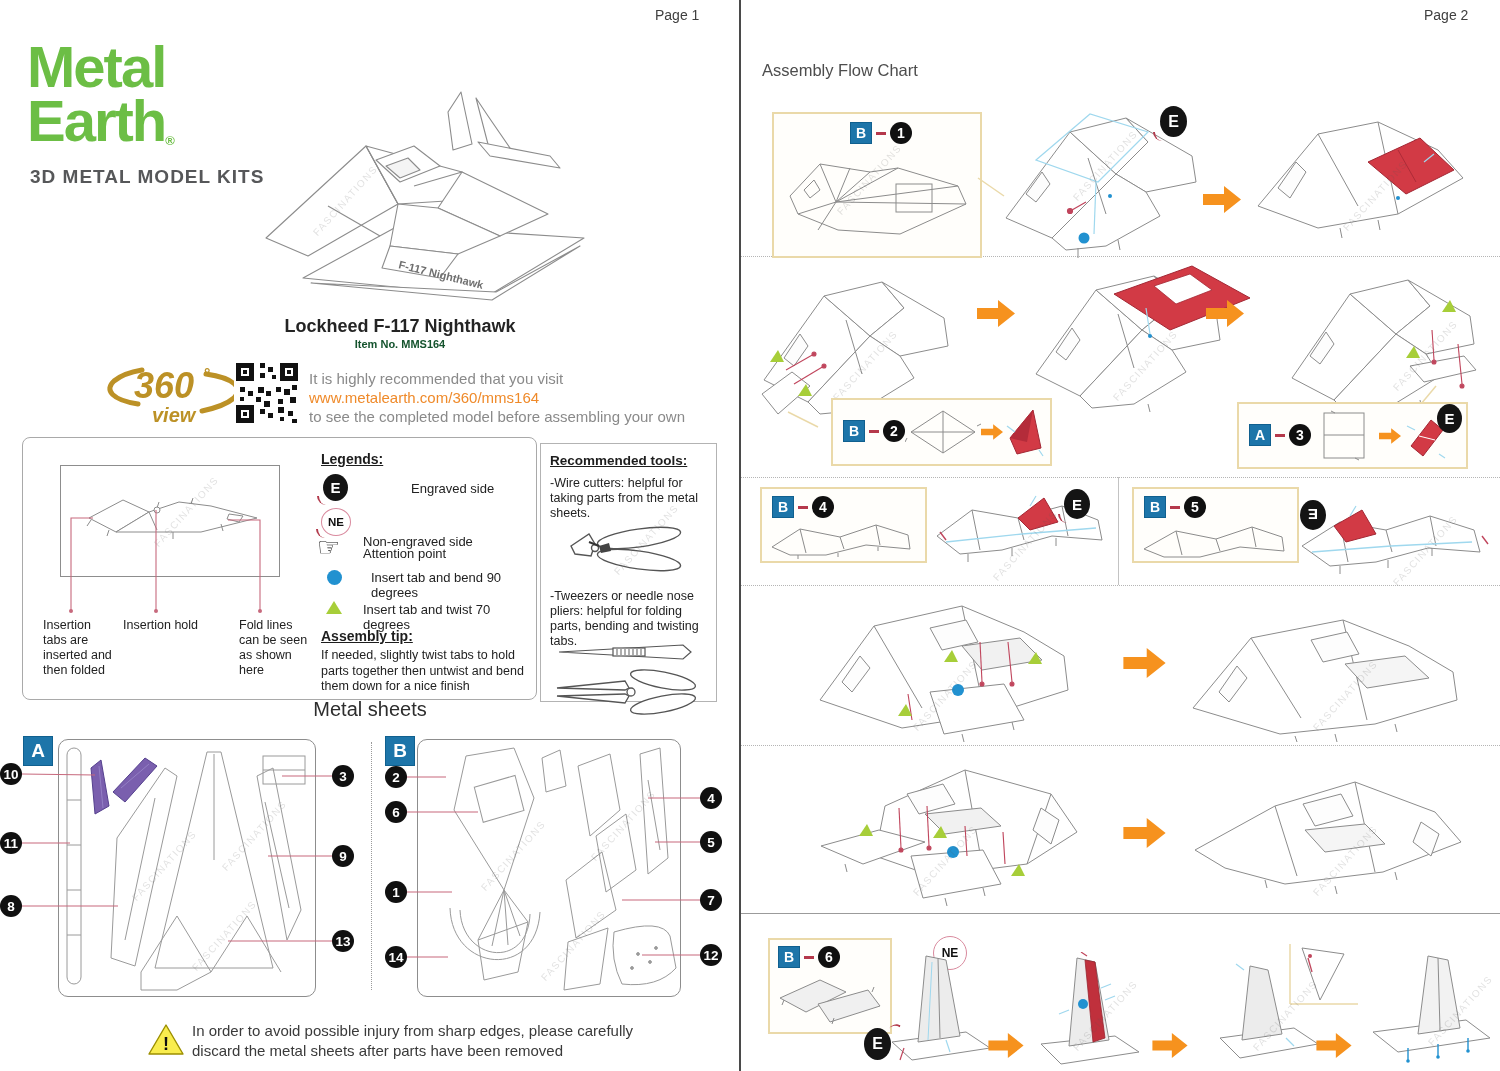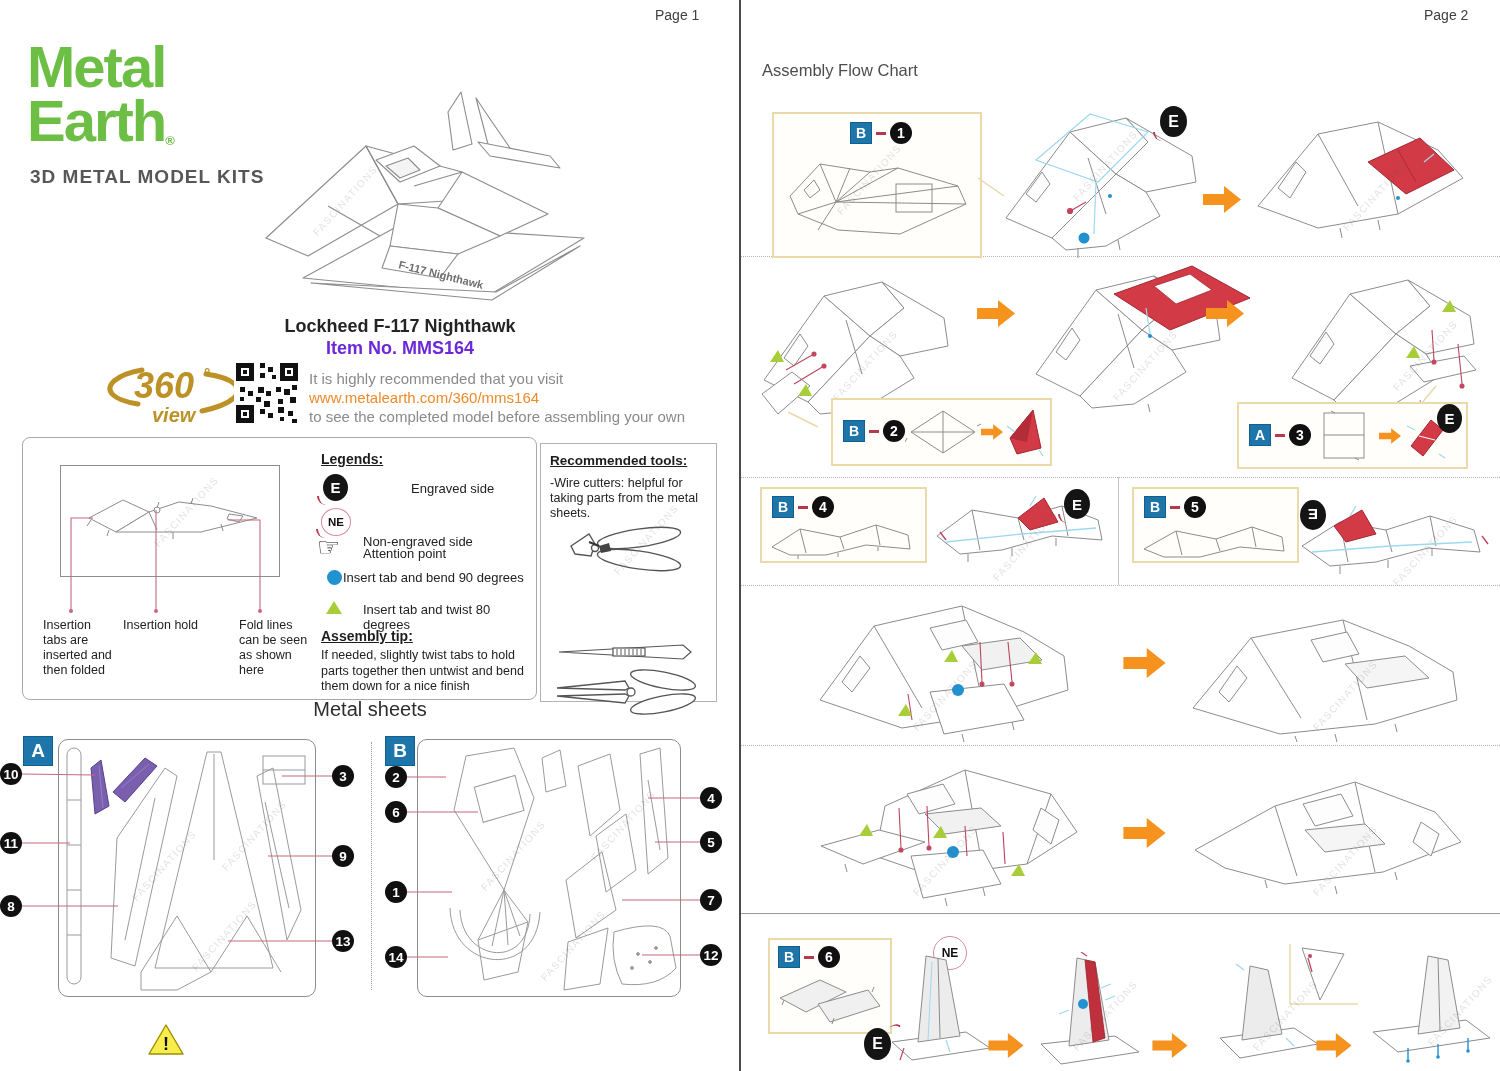--- a/index.html
+++ b/index.html
@@ -4,21 +4,21 @@
 <style>
   html,body{margin:0;padding:0;background:#e8e8e8;font-family:"Liberation Sans",sans-serif;}
   #canvas{position:relative;width:1500px;height:1071px;background:#ffffff;overflow:hidden;margin:0 auto;}
   .abs{position:absolute;}
   .pagelabel{font-size:14px;color:#3f3f3f;}
   
   .logo-word{font-weight:bold;font-size:58px;line-height:54px;color:#6cbe45;letter-spacing:-2px;}
   .logo-reg{font-size:13px;color:#6cbe45;font-weight:bold;}
   .tagline{font-size:19px;font-weight:bold;color:#565759;letter-spacing:1px;}
   .prod-name{font-size:18px;font-weight:bold;color:#242424;text-align:center;}
-  .prod-item{font-size:18px;font-weight:bold;color:#6d28d9;text-align:center;}
+  .prod-item{font-size:11px;font-weight:bold;color:#14532d;text-align:center;}
   .viewer-line{font-size:15px;color:#8a8a8a;line-height:19px;}
   .viewer-url{font-size:15px;color:#ef8a2a;line-height:19px;}
   
   .legends-box{border:1.5px solid #a9a9a9;border-radius:8px;background:#fff;}
   .tools-box{border:1.5px solid #b3b3b3;background:#fff;}
   .sec-title{font-size:14px;font-weight:bold;color:#1d1d1d;text-decoration:underline;}
   .leg-label{font-size:13px;color:#222;}
   .tip-text{font-size:12.5px;color:#222;line-height:15.5px;}
   .ins-label{font-size:12.5px;color:#222;line-height:15px;}
   .tool-text{font-size:12.5px;color:#222;line-height:15px;}
@@ -184,41 +184,42 @@
     <div class="abs sec-title" style="left:298px;top:13px;">Legends:</div>
     <div class="abs badge-e" style="left:300px;top:36px;width:25px;height:27px;font-size:15px;">E</div>
     <div class="abs badge-tail" style="left:294px;top:58px;"></div>
     <div class="abs leg-label" style="left:340px;top:43px;margin-left:48px;">Engraved side</div>
     <div class="abs badge-ne" style="left:298px;top:70px;width:28px;height:26px;font-size:11.5px;">NE</div>
     <div class="abs badge-tail" style="left:293px;top:91px;"></div>
     <div class="abs leg-label" style="left:340px;top:76px;margin-top:20px;">Non-engraved side</div>
     <div class="abs hand-glyph" style="left:294px;top:98px;">☞</div>
     <div class="abs leg-label" style="left:340px;top:108px;">Attention point</div>
     <div class="abs blue-dot" style="left:304px;top:132px;"></div>
-    <div class="abs leg-label" style="left:320px;top:132px;">Insert tab and bend 90 degrees</div>
+    <div class="abs leg-label" style="left:348px;top:132px;">Insert tab and bend 90 degrees</div>
     <div class="abs tri-green" style="left:303px;top:163px;"></div>
-    <div class="abs leg-label" style="left:340px;top:164px;">Insert tab and twist 80 degrees</div>
+    <div class="abs leg-label" style="left:340px;top:164px;">Insert tab and twist 70 degrees</div>
     <div class="abs sec-title" style="left:298px;top:190px;">Assembly tip:</div>
     <div class="abs tip-text" style="left:298px;top:210px;width:206px;">If needed, slightly twist tabs to hold parts together then untwist and bend them down for a nice finish</div>
   </div>
 
   <div class="abs tools-box" style="left:540px;top:443px;width:175px;height:257px;">
     <div class="abs sec-title" style="left:9px;top:9px;font-size:13.5px;">Recommended tools:</div>
     <div class="abs tool-text" style="left:9px;top:32px;width:156px;">-Wire cutters: helpful for taking parts from the metal sheets.</div>
     <svg class="abs" style="left:24px;top:72px;" width="122" height="64" viewBox="0 0 122 64">
       <g fill="#fff" stroke="#555" stroke-width="1.4">
         <polygon points="6,30 24,18 30,28 26,40 10,38"></polygon>
         <ellipse cx="74" cy="22" rx="42" ry="9" transform="rotate(-8 74 22)"></ellipse>
         <ellipse cx="74" cy="44" rx="42" ry="9" transform="rotate(8 74 44)"></ellipse>
         <circle cx="30" cy="32" r="3.5" fill="#fff"></circle>
         <line x1="24" y1="26" x2="34" y2="30" stroke="#333" stroke-width="2"></line>
       </g>
       <polygon points="34,30 44,27 46,35 36,37" fill="#444"></polygon>
     </svg>
     <div class="abs wm" style="left:60px;top:90px;">FASCINATIONS</div>
+    <div class="abs tool-text" style="left:9px;top:145px;width:162px;">-Tweezers or needle nose pliers: helpful for folding parts, bending and twisting tabs.</div>
     <svg class="abs" style="left:14px;top:198px;" width="140" height="20" viewBox="0 0 140 20">
       <g fill="#fff" stroke="#555" stroke-width="1.2">
         <polygon points="4,10 128,3 136,10 128,17"></polygon>
         <rect x="58" y="6" width="32" height="8" fill="#fff"></rect>
         <g stroke="#777">
             <line x1="62" y1="7" x2="62" y2="13"></line>
             <line x1="66" y1="7" x2="66" y2="13"></line>
             <line x1="70" y1="7" x2="70" y2="13"></line>
             <line x1="74" y1="7" x2="74" y2="13"></line>
             <line x1="78" y1="7" x2="78" y2="13"></line>
@@ -334,20 +335,21 @@
   <div class="abs num-circle" style="left:385px;top:946px;">14</div>
   <div class="abs num-circle" style="left:700px;top:787px;">4</div>
   <div class="abs num-circle" style="left:700px;top:831px;">5</div>
   <div class="abs num-circle" style="left:700px;top:889px;">7</div>
   <div class="abs num-circle" style="left:700px;top:944px;">12</div>
 
   <svg class="abs" style="left:148px;top:1023px;" width="36" height="33" viewBox="0 0 36 33">
     <polygon points="18,2 35,31 1,31" fill="#f9ed4e" stroke="#9c8f00" stroke-width="1.4" stroke-linejoin="round"></polygon>
     <text x="15" y="27" font-size="18" font-weight="bold" fill="#111">!</text>
   </svg>
+  <div class="abs warn-text" style="left:192px;top:1021px;width:485px;">In order to avoid possible injury from sharp edges, please carefully discard the metal sheets after parts have been removed</div>
 
   <div class="abs v-split" style="left:739px;top:0;width:2px;height:1071px;"></div>
 
   <div class="abs pagelabel" style="left:1424px;top:7px;">Page 2</div>
   <div class="abs afc-title" style="left:726px;top:61px;margin-left:36px;">Assembly Flow Chart</div>
 
   <div class="abs h-div" style="left:741px;top:256px;width:759px;"></div>
   <div class="abs h-div" style="left:741px;top:477px;width:759px;"></div>
   <div class="abs h-div" style="left:741px;top:585px;width:759px;"></div>
   <div class="abs h-div" style="left:741px;top:745px;width:759px;"></div>

